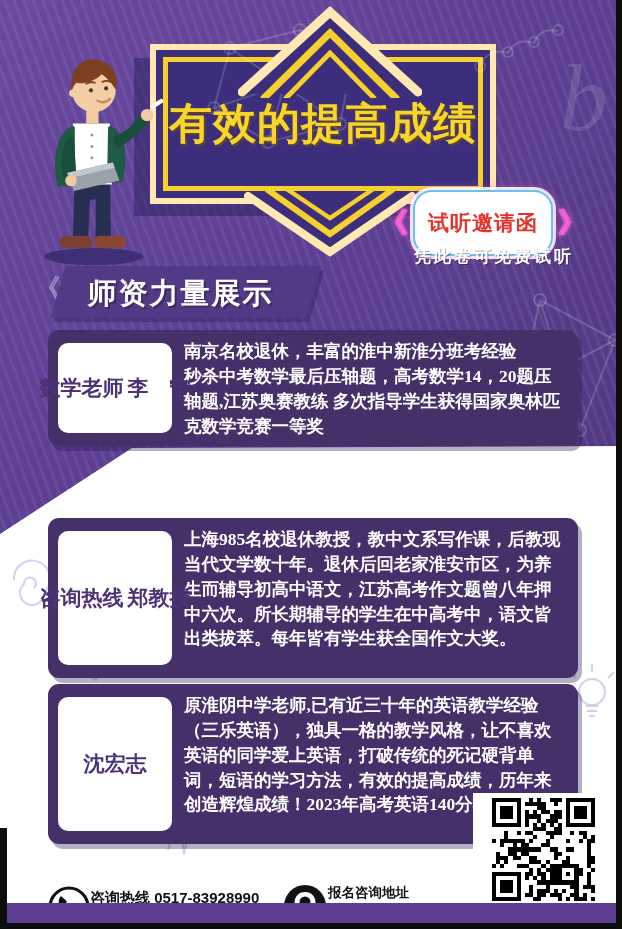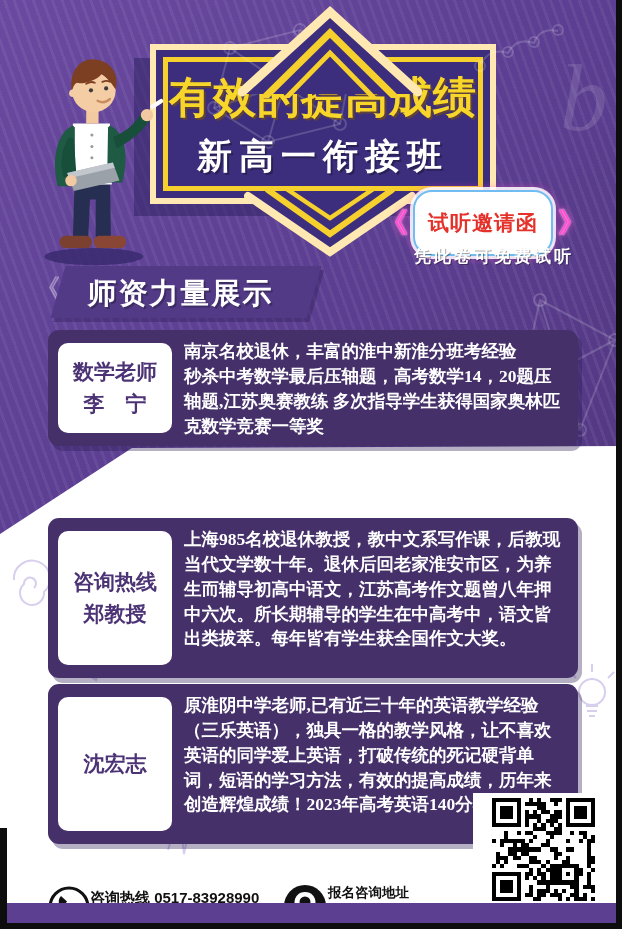--- a/index.html
+++ b/index.html
@@ -37,21 +37,21 @@
   .banner{left:58px;top:266px;width:256px;height:52px;background:#523a86;transform:skewX(-16deg);
     box-shadow:4px 4px 0 rgba(40,25,80,.35);}
   .banner-label{position:absolute;left:30px;top:8px;transform:skewX(16deg);color:#fff;
     font-size:29px;font-weight:900;letter-spacing:2px;font-family:"Liberation Serif","DejaVu Serif",serif;
     text-shadow:2px 2px 0 rgba(0,0,0,.25);white-space:nowrap;}
   .banner-chevron{left:36px;top:276px;color:rgba(255,255,255,.38);font-size:24px;font-weight:700;}
   
   .card{left:48px;width:530px;background:#45306a;border-radius:11px;
     box-shadow:4px 5px 0 rgba(40,25,80,.35);}
   .plate{position:absolute;left:10px;top:13px;bottom:13px;width:114px;background:#fff;border-radius:10px;
-    display:flex;flex-direction:column;align-items:center;justify-content:center;gap:4px;}
+    display:flex;flex-direction:row;align-items:center;justify-content:center;gap:4px;}
   .plate div{color:#4c3376;font-size:21px;font-weight:900;white-space:nowrap;
     font-family:"Liberation Serif","DejaVu Serif",serif;}
   .desc{margin-left:136px;padding:9px 12px 8px 0;color:#fff;font-size:17.5px;font-weight:700;
     line-height:1.42;font-family:"Liberation Serif","DejaVu Serif",serif;white-space:pre-line;}
   
   .qr-panel{left:473px;top:793px;width:141px;height:113px;background:#fff;display:flex;
     align-items:center;justify-content:center;z-index:6;}
   .qr-panel svg{width:131px;height:103px;}
   
   .footer-item{display:flex;align-items:flex-start;gap:0;z-index:5;margin-top:36px;}
@@ -130,21 +130,20 @@
     <circle cx="62" cy="56" r="4" fill="#f5cda4"></circle>
     <circle cx="81" cy="53" r="2.2" fill="#3a3a3a"></circle>
       <circle cx="97" cy="51" r="2.2" fill="#3a3a3a"></circle>
     <path d="M76 46 q5 -3 9 -1 M93 44 q5 -2 8 0" stroke="#7d3f22" stroke-width="2" fill="none" stroke-linecap="round"></path>
     <path d="M88 64 q7 4 13 -2" stroke="#c98b62" stroke-width="2.5" fill="none" stroke-linecap="round"></path>
   </svg>
 
   <div class="abs title-shadow"></div>
   <div class="abs title-box">
     <div class="title-l1">有效的提高成绩</div>
-    <div class="title-l2">新高一衔接班</div>
   </div>
   <svg class="abs" style="left:238px;top:2px;z-index:2" width="184" height="96" viewBox="0 0 184 96">
     <polygon points="92,8 180,92 4,92" fill="#3c2e7c"></polygon>
     <polyline points="4,90 92,10 180,90" stroke="#ffe8b2" stroke-width="9" fill="none" stroke-linecap="round"></polyline>
     <polyline points="26,96 92,31 158,96" stroke="#f6d02c" stroke-width="7" fill="none" stroke-linecap="round"></polyline>
     <polyline points="48,96 92,51 136,96" stroke="#f6d02c" stroke-width="5" fill="none" stroke-linecap="round"></polyline>
   </svg>
   <svg class="abs" style="left:244px;top:190px;z-index:2" width="172" height="72" viewBox="0 0 172 72">
     <polygon points="86,64 4,4 168,4" fill="#3c2e7c"></polygon>
     <polyline points="4,6 86,62 168,6" stroke="#ffe8b2" stroke-width="8" fill="none" stroke-linecap="round"></polyline>

